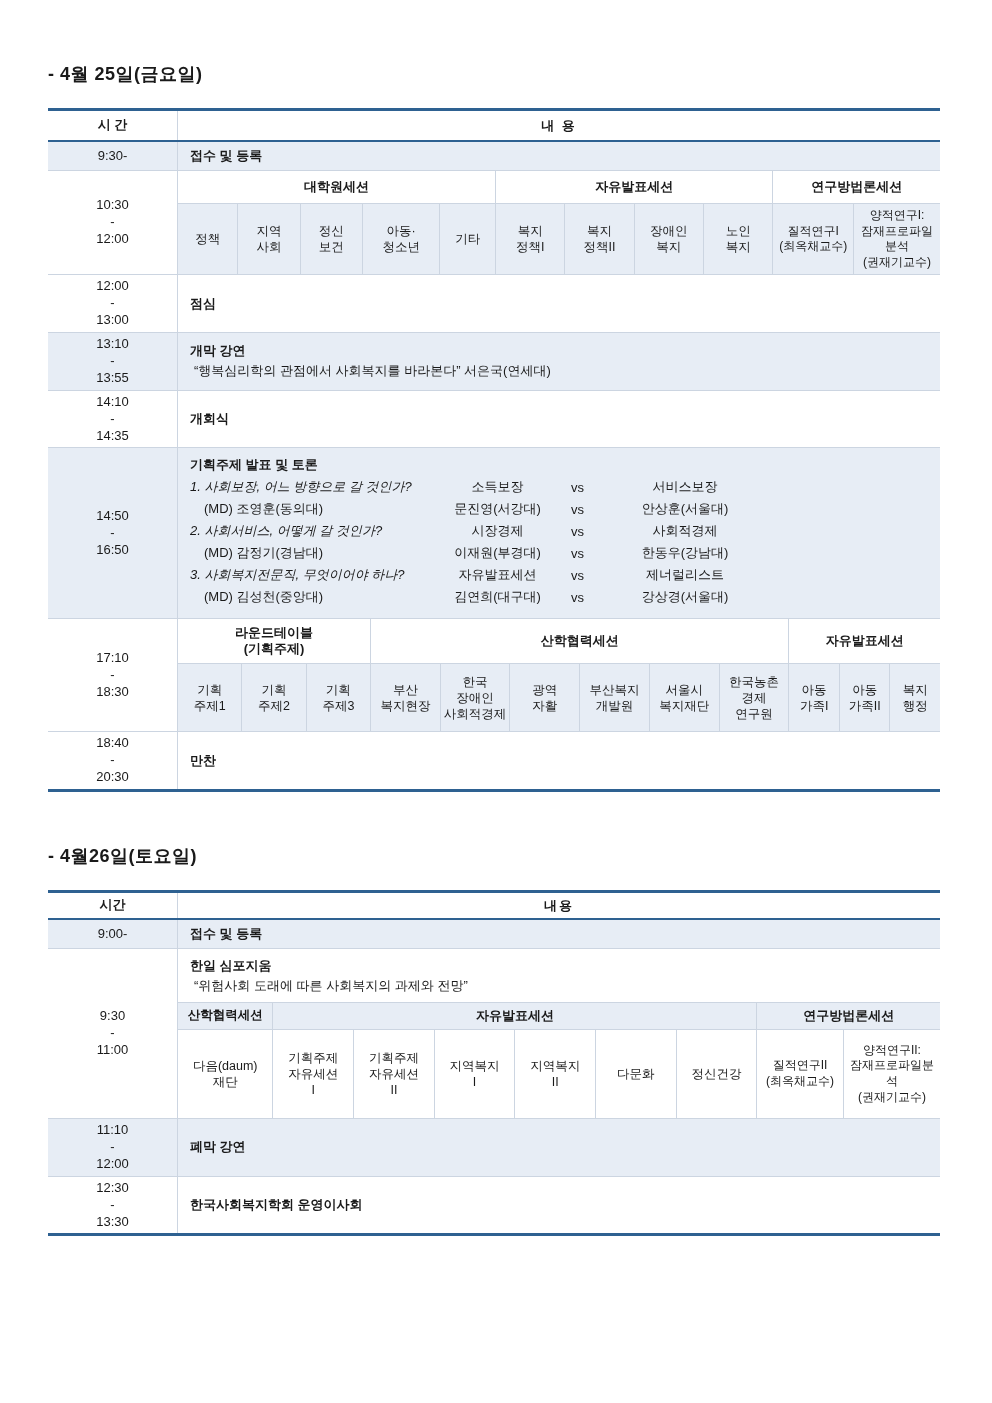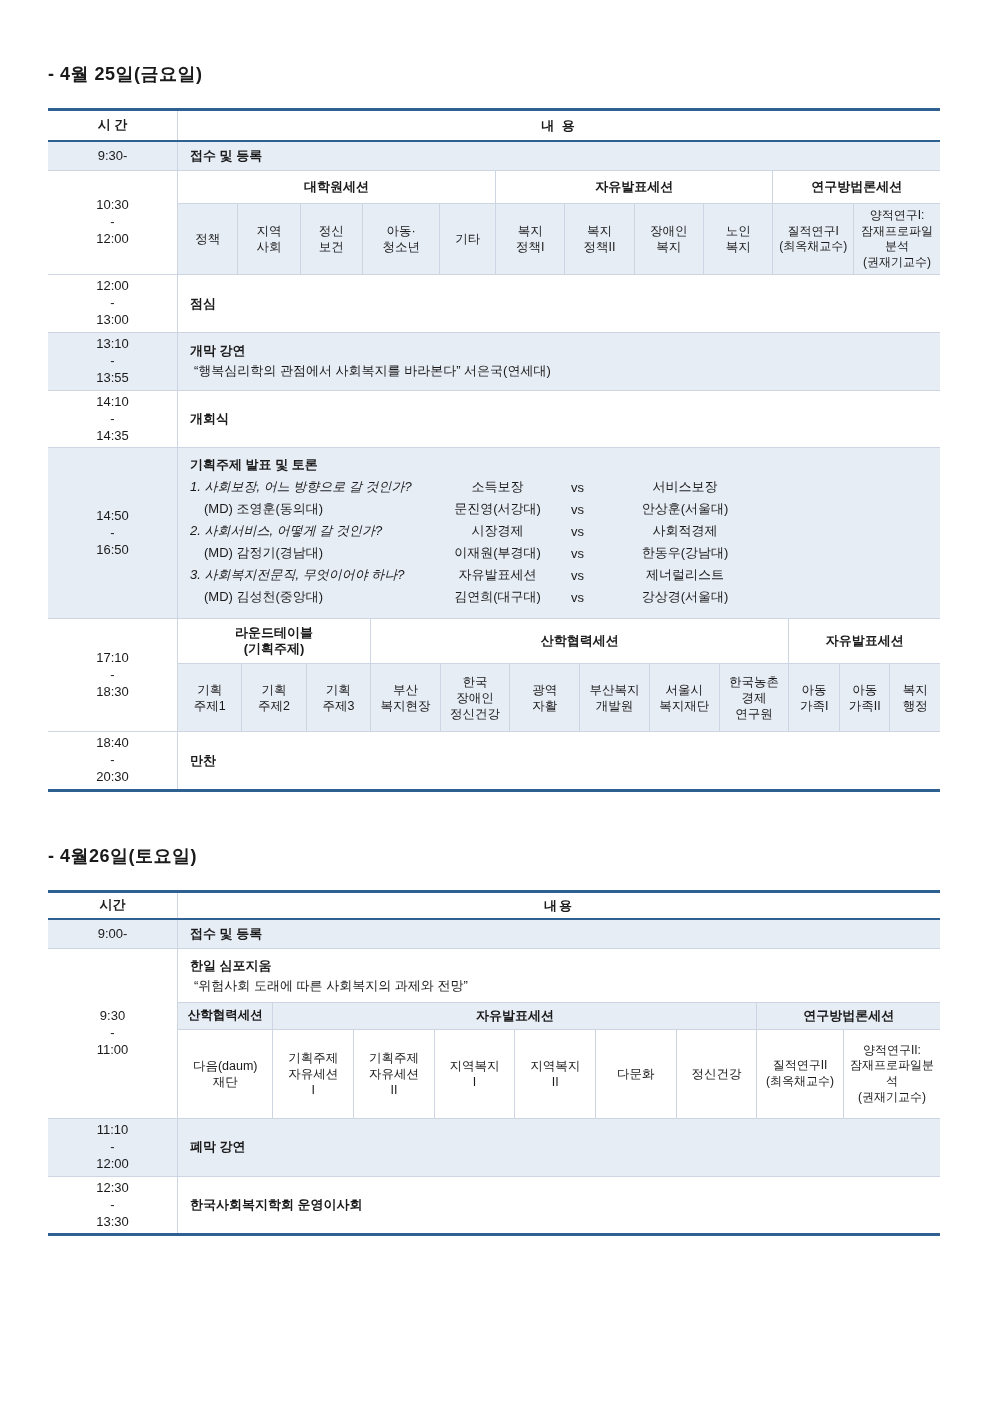--- a/index.html
+++ b/index.html
@@ -250,21 +250,21 @@
 주제3</div>
               </div>
             </div>
             <div class="group" style="flex:0 0 54.9%">
               <div class="ghead" style="min-height:45px">산학협력세션</div>
               <div class="gcols">
                 <div class="gcell">부산
 복지현장</div>
                 <div class="gcell">한국
 장애인
-정신건강</div>
+사회적경제</div>
                 <div class="gcell">광역
 자활</div>
                 <div class="gcell">부산복지
 개발원</div>
                 <div class="gcell">서울시
 복지재단</div>
                 <div class="gcell">한국농촌
 경제
 연구원</div>
               </div>

